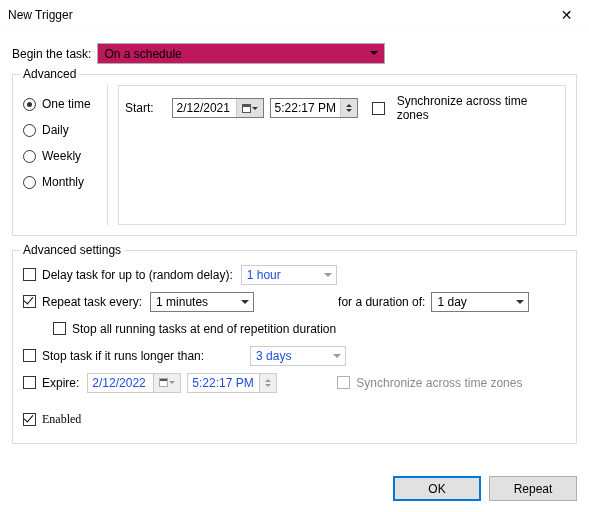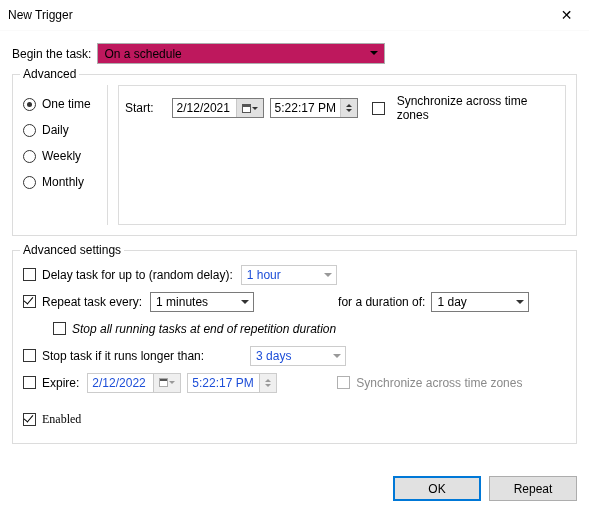--- a/index.html
+++ b/index.html
@@ -359,21 +359,21 @@
       </div>
       <span style="flex:0 0 84px;"></span>
       <span>for a duration of:</span>
       <span style="width:6px;"></span>
       <div class="dropdown" style="min-width:98px;">
         <span>1 day</span>
         <span class="dd-arrow"></span>
       </div>
     </div>
 
-    <div class="adv-row" style="padding-left:30px;font-style:italic;">
+    <div class="adv-row" style="padding-left:30px;">
       <span class="checkbox"></span>
       <span>Stop all running tasks at end of repetition duration</span>
     </div>
 
     <div class="adv-row">
       <span class="checkbox"></span>
       <span>Stop task if it runs longer than:</span>
       <span style="width:46px;"></span>
       <div class="dropdown disabled" style="min-width:96px;">
         <span>3 days</span>

